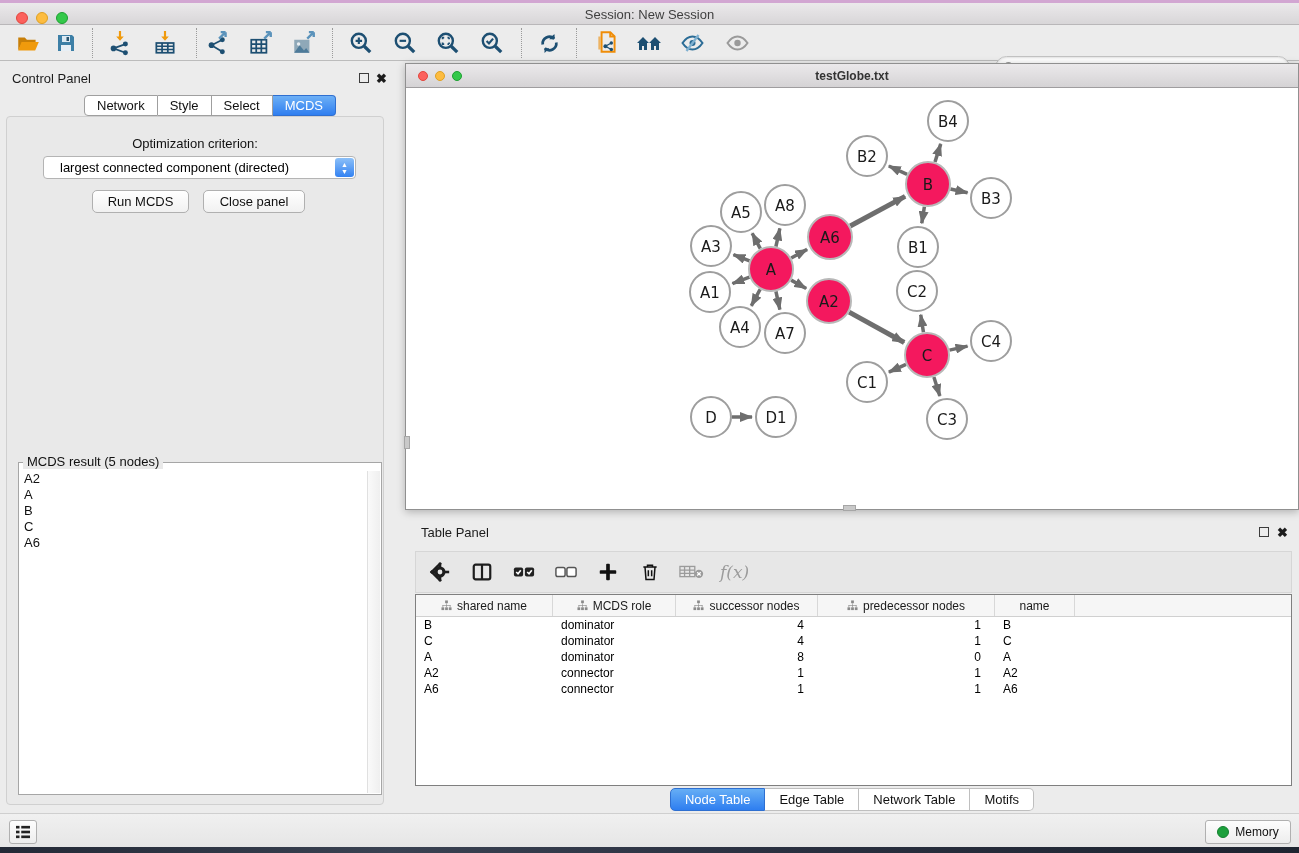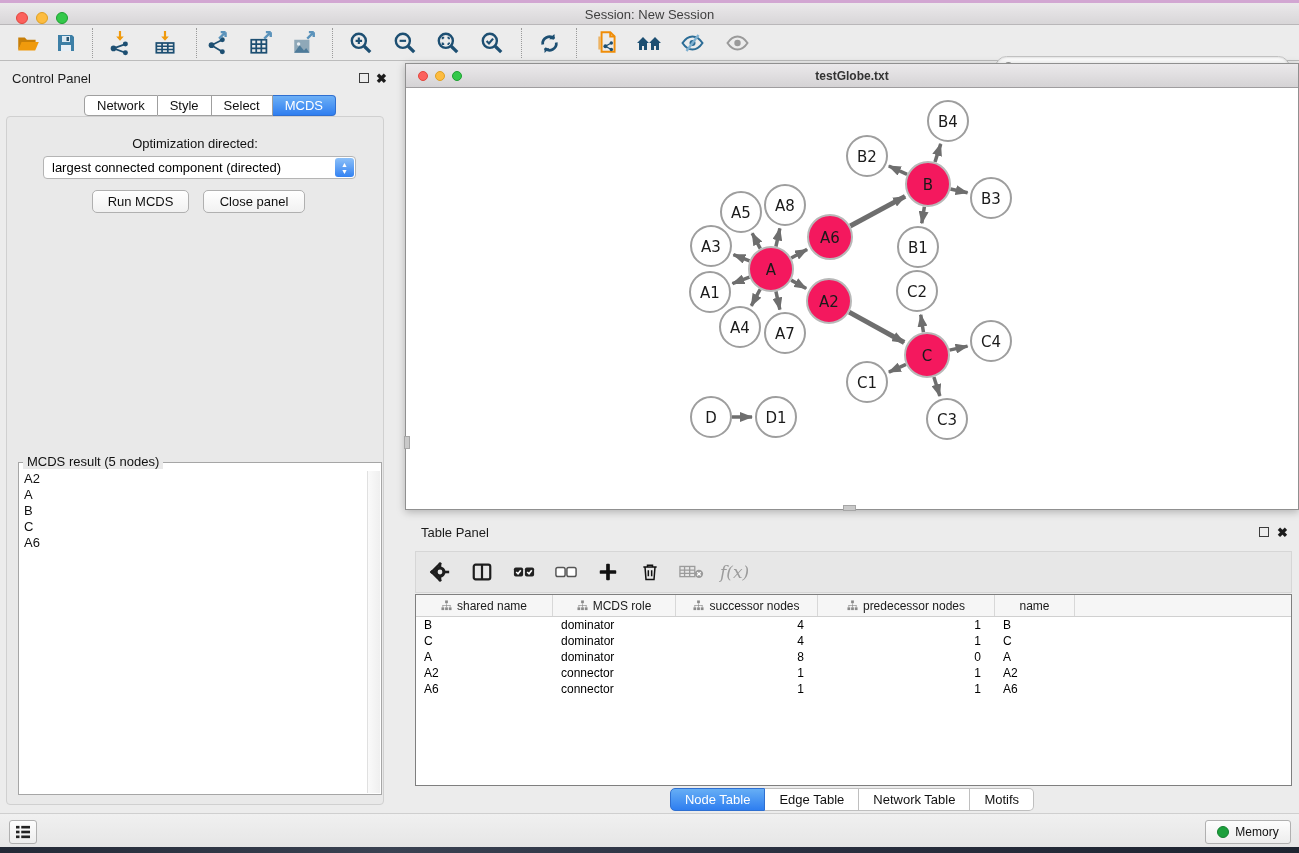--- a/index.html
+++ b/index.html
@@ -41,21 +41,21 @@
     background:#e9e9e9; border:1px solid #d0d0d0; border-radius:4px; }
   .seg-tabs { position:absolute; display:flex;margin-left:7px; }
   .seg-tab { height:21px; font-size:13px; display:flex; align-items:center; justify-content:center;
     background:#fff; border:1px solid #9f9f9f; border-left:none; color:#111; padding:0 12px; cursor:default; }
   .seg-tab:first-child { border-left:1px solid #9f9f9f; border-radius:4px 0 0 4px; }
   .seg-tab:last-child { border-radius:0 4px 4px 0; }
   .seg-tab.active { background:linear-gradient(#6db0f6,#2f7ef0); color:#fff; border-color:#2f6fd0; }
   .opt-label { position:absolute; left:0; top:136px; width:390px; text-align:center; font-size:13px; color:#111; }
   .dropdown { position:absolute; left:43px; top:156px; width:313px; height:23px; background:#fff;
     border:1px solid #b4b4b4; border-radius:4px; font-size:13px; display:flex; align-items:center;
-    padding-left:8px; cursor:default; }
+    padding-left:16px; cursor:default; }
   .dd-stepper { position:absolute; right:1px; top:1px; width:19px; height:19px; border-radius:3px;
     background:linear-gradient(#8cc0f8,#3382f2); display:flex; flex-direction:column;
     align-items:center; justify-content:center; }
   .dd-stepper span { color:#fff; font-size:7px; line-height:7px; }
   .cp-btn { position:absolute; top:190px; height:23px; background:linear-gradient(#ffffff,#f1f1f1);
     border:1px solid #b0b0b0; border-radius:5px; font-size:13px; color:#111;
     display:flex; align-items:center; justify-content:center; cursor:default; }
   .groupbox { position:absolute; left:18px; top:462px; width:364px; height:333px;
     border:1px solid #a6a6a6; background:#fff; }
   .groupbox-legend { position:absolute; left:4px; top:-9px; background:#e9e9e9; padding:0 4px;
@@ -271,21 +271,21 @@
 <span class="panel-close-btn" style="left:376px">✖</span>
 
 <div class="cp-content"></div>
 <div class="seg-tabs" style="left:77px; top:95px; position:absolute;" id="cp-tabs">
     <div class="seg-tab">Network</div>
     <div class="seg-tab">Style</div>
     <div class="seg-tab">Select</div>
     <div class="seg-tab active">MCDS</div>
   </div>
 
-<div class="opt-label">Optimization directed:</div>
+<div class="opt-label">Optimization criterion:</div>
 <div class="dropdown">
   <span>largest connected component (directed)</span>
   <span class="dd-stepper">
       <span>▲</span>
       <span>▼</span>
     </span>
 </div>
 <div class="cp-btn" style="left:92px; width:97px;">Run MCDS</div>
 <div class="cp-btn" style="left:203px; width:102px;">Close panel</div>
 

